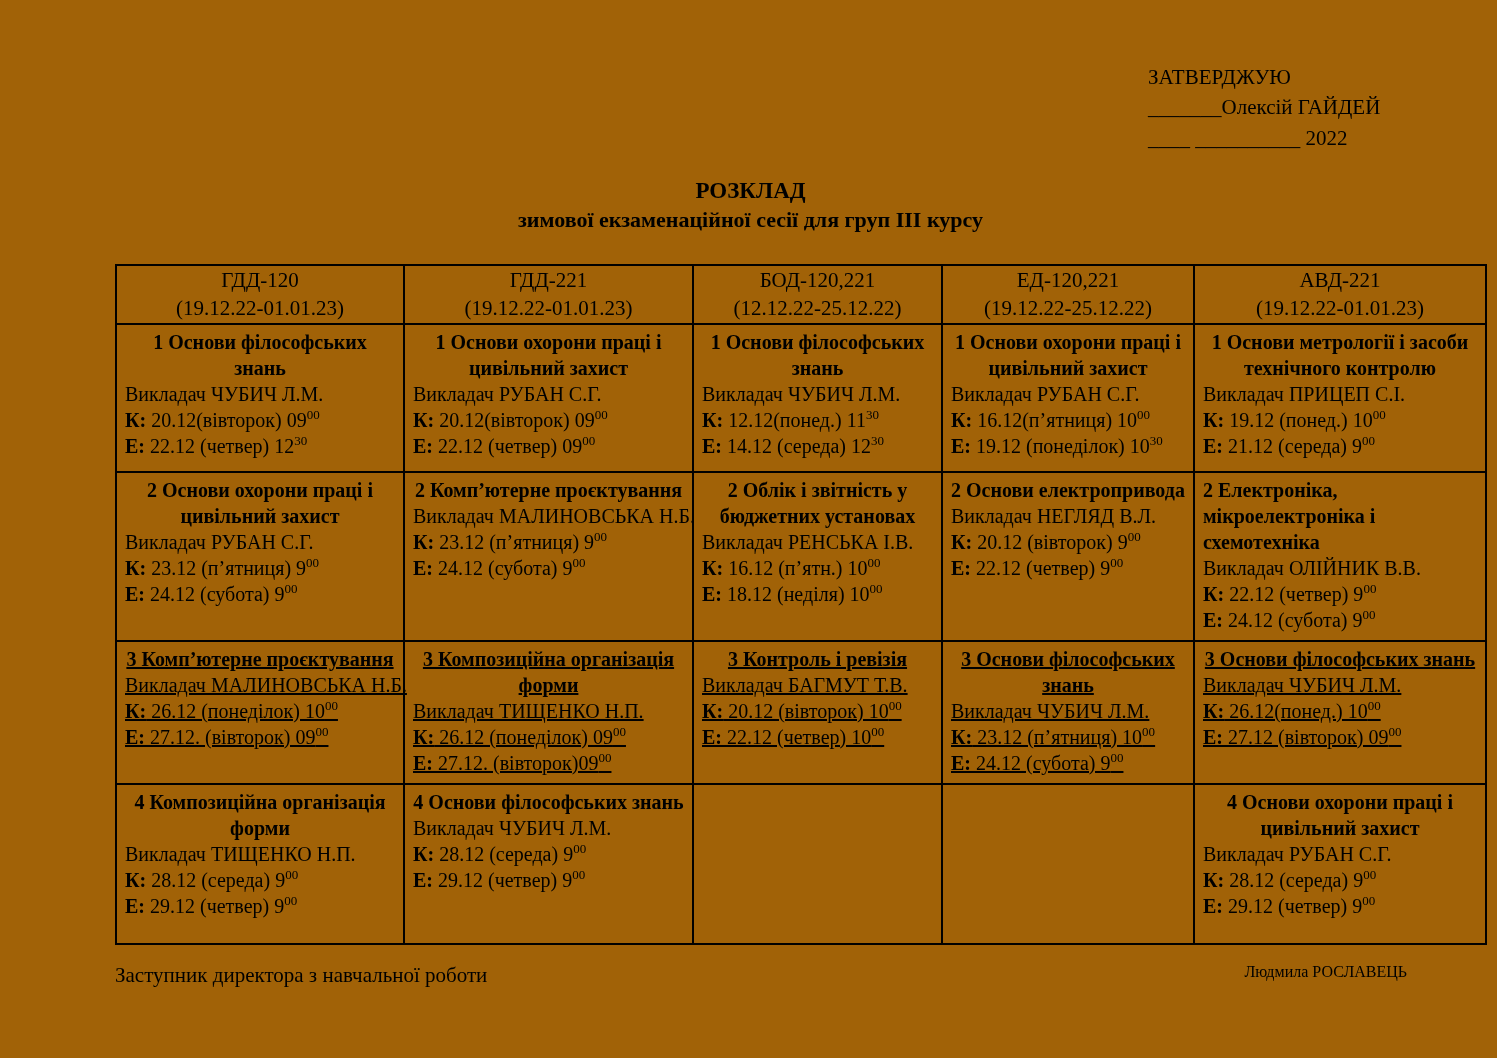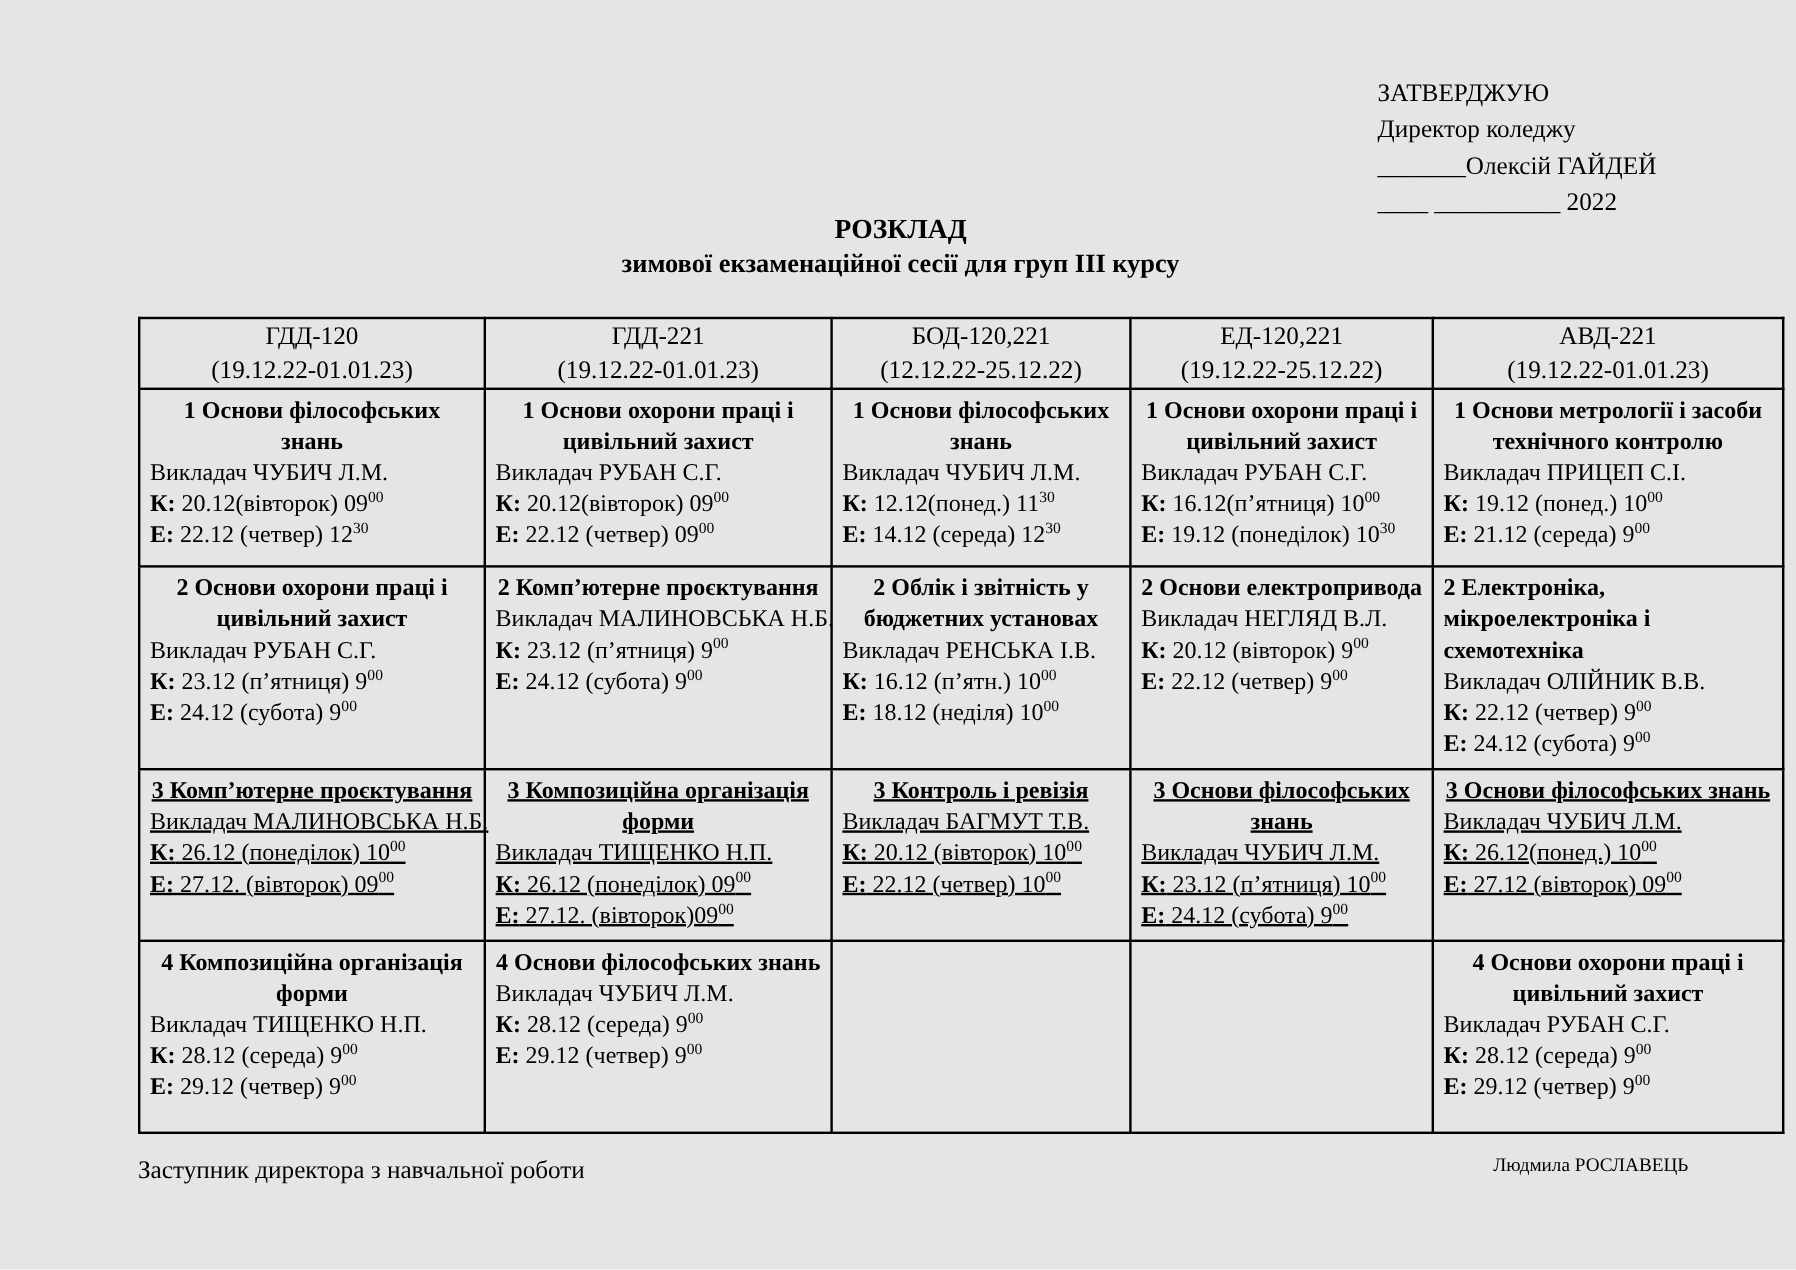--- a/index.html
+++ b/index.html
@@ -1,20 +1,20 @@
 <!DOCTYPE html>
 <html lang="uk"><head>
 <meta charset="utf-8">
 <style>
   html, body { margin: 0; padding: 0; background: #ffffff; }
   #page {
     position: relative;
     width: 1497px;
     height: 1058px;
-    background: #e5e5e5;
+    background: #a16207;
     color: #000000;
     font-family: "Liberation Serif", "DejaVu Serif", serif;
     overflow: hidden;
   }
 
   
   #approval {
     position: absolute;
     left: 1148px;
     top: 62px;
@@ -103,21 +103,20 @@
     font-size: 16px;
   }
 </style>
 </head>
 <body>
 
 <div id="page">
 
   <div id="approval">
     <div>ЗАТВЕРДЖУЮ</div>
-    <div>Директор коледжу</div>
     <div>_______Олексій ГАЙДЕЙ</div>
     <div>____ __________  2022</div>
   </div>
 
   <div id="doc-title">
     <div class="t1">РОЗКЛАД</div>
     <div class="t2">зимової екзаменаційної сесії для груп ІІІ курсу</div>
   </div>
 
   <table id="schedule">

